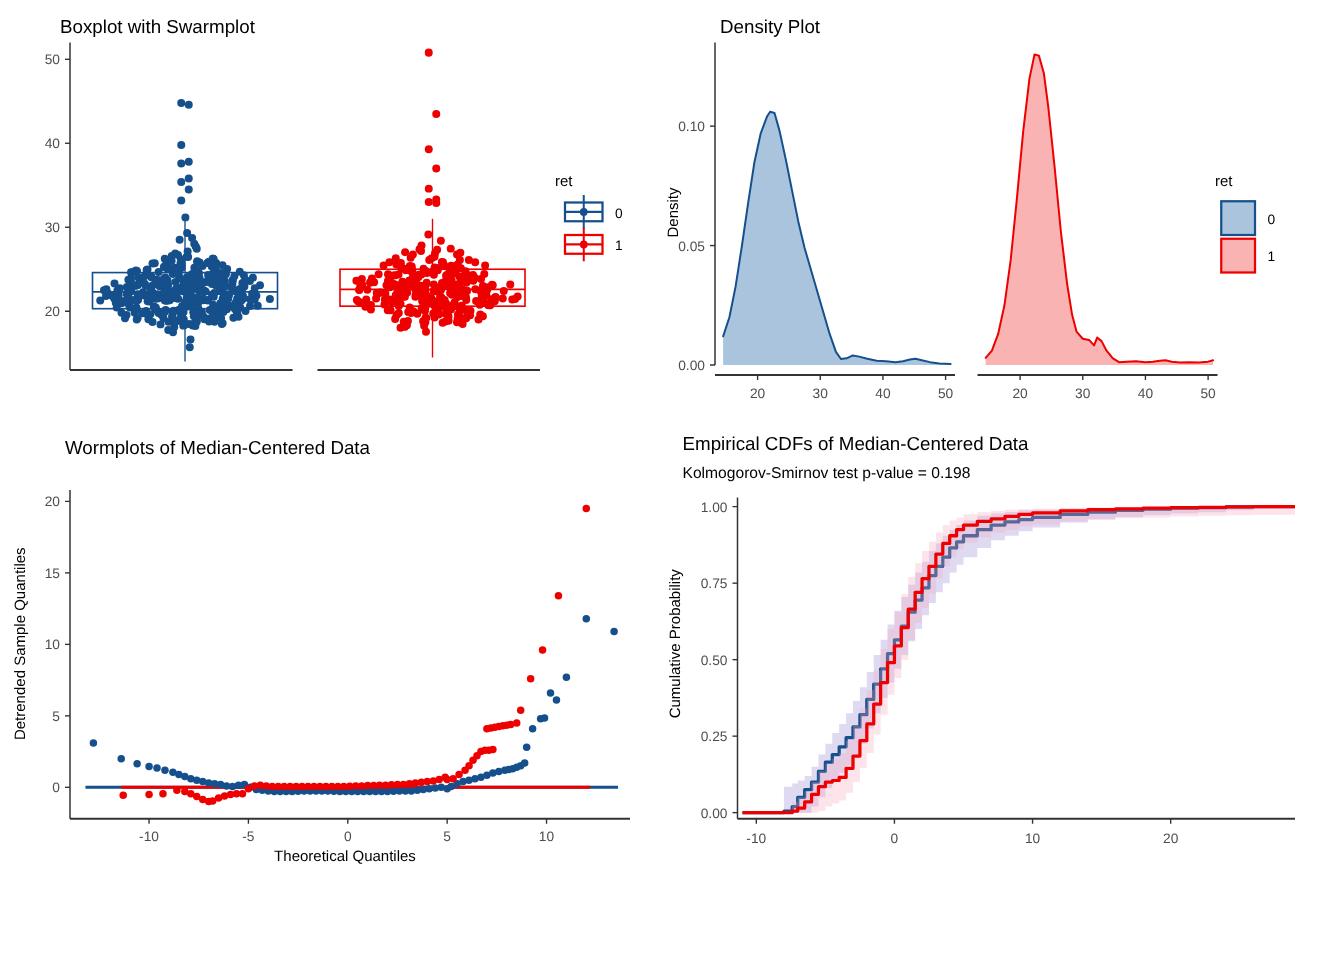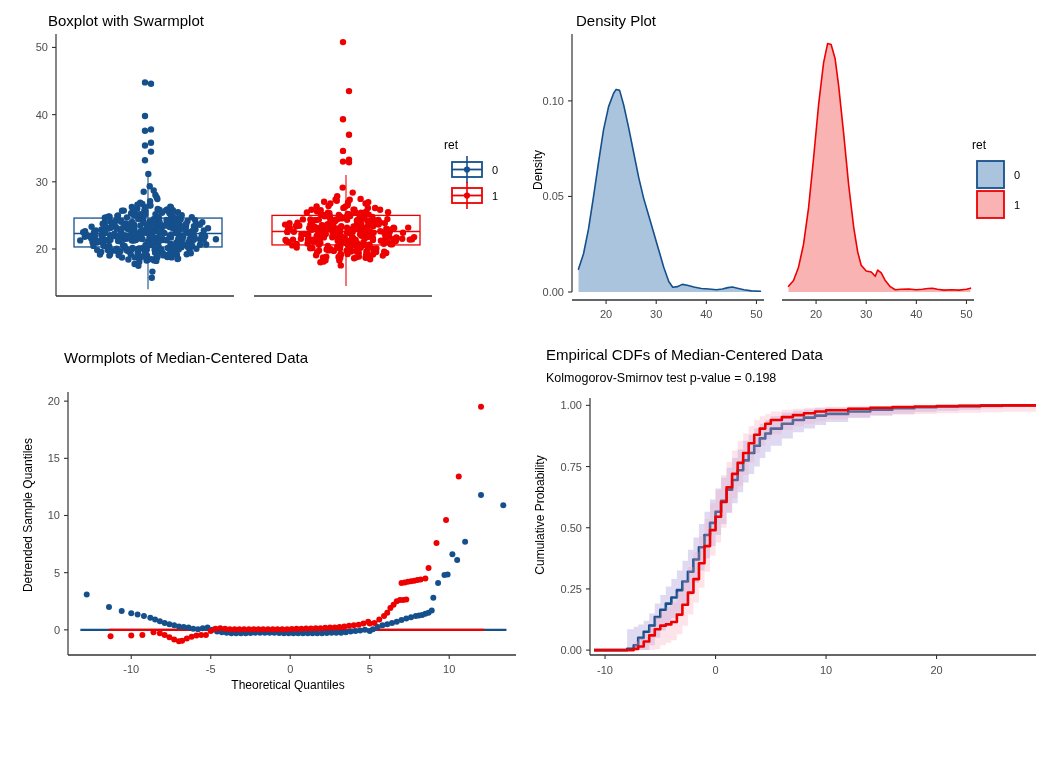--- a/index.html
+++ b/index.html
@@ -825,21 +825,21 @@
             </g>
             <g>
               <rect x="453" y="191" width="27" height="27" fill="#f9b3b3" stroke="#ee0000" stroke-width="1.8"></rect>
               <text x="490" y="209" class="legtxt" text-anchor="start">1</text>
             </g>
           </g>
       </g>
     </svg>
   </div>
 
-  <div class="panel" style="left:16px;top:330px;width:528px;height:438px;">
+  <div class="panel" style="left:4px;top:330px;width:528px;height:438px;">
     <svg width="528" height="438" viewBox="0 0 528 438">
       <text class="ttl" x="48" y="33">Wormplots of Median-Centered Data</text>
       <text class="axlab" x="16" y="185" transform="rotate(-90 16 185)" text-anchor="middle">Detrended Sample Quantiles</text>
       <text class="axlab" x="272" y="359" text-anchor="middle">Theoretical Quantiles</text>
       <g id="wp-axis">
           <line x1="52" y1="62" x2="52" y2="325" stroke="#333333" stroke-width="1.2"></line>
           <line x1="52" y1="325" x2="500" y2="325" stroke="#333" stroke-width="1.5"></line>
           <line x1="48" y1="299.8434782608696" x2="52" y2="299.8434782608696" stroke="#333333" stroke-width="1.1"></line>
           <text x="44" y="303.8434782608696" class="axtxt" text-anchor="end">0</text>
           <line x1="48" y1="242.6695652173913" x2="52" y2="242.6695652173913" stroke="#333333" stroke-width="1.1"></line>

